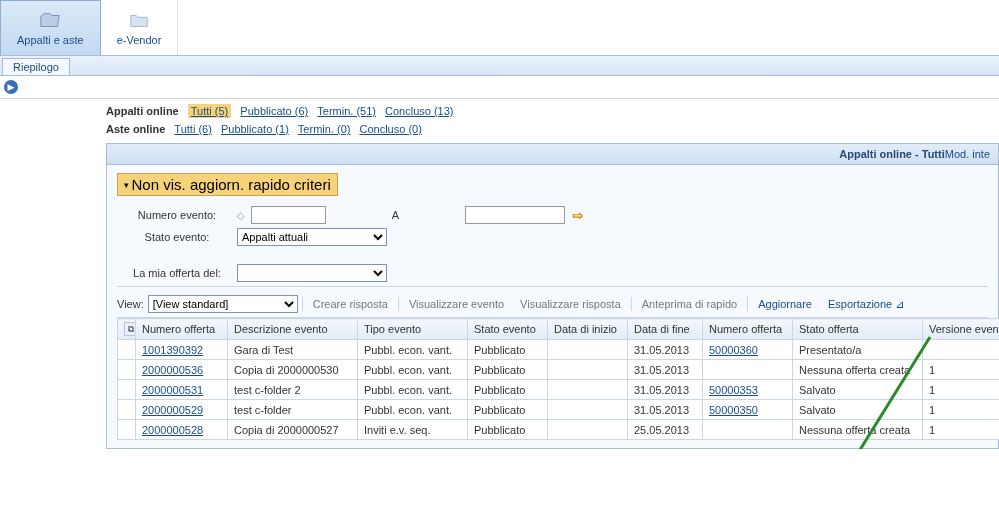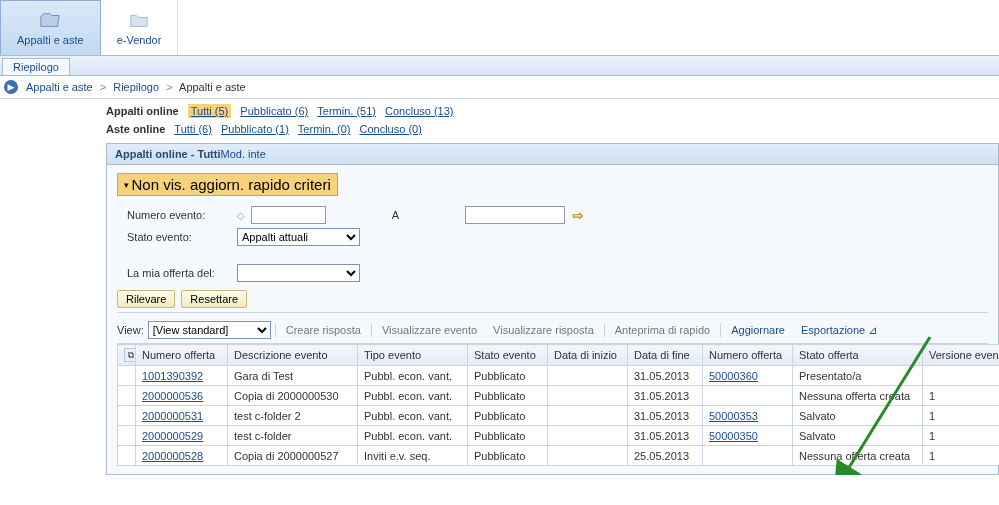--- a/index.html
+++ b/index.html
@@ -20,34 +20,34 @@
   .breadcrumb a { color:#1a4d8a; text-decoration:none; }
   .breadcrumb .sep { color:#888; margin:0 4px; }
   
   .content { padding: 6px 0 0 62px; }
   .filter-links { margin-bottom:6px; }
   .filter-links .label { font-weight:bold; color:#333; }
   .filter-links a { color:#1a4d8a; text-decoration:underline; margin-left:6px; }
   .filter-links a.active { background:#f6d27a; padding:1px 3px; text-decoration:underline; }
   
   .section { border:1px solid #a7bcd5; background:#f6f9fd; margin-top:8px; }
-  .section-header { background: linear-gradient(#e2ecf8,#cfe0f2); padding:4px 8px; font-weight:bold; color:#2a4a73; border-bottom:1px solid #a7bcd5; display:flex; justify-content:flex-start; }
+  .section-header { background: linear-gradient(#e2ecf8,#cfe0f2); padding:4px 8px; font-weight:bold; color:#2a4a73; border-bottom:1px solid #a7bcd5; display:flex; justify-content:flex-end; }
   .mod-int { color:#1a4d8a; font-weight:normal; cursor:pointer; }
   
   .section-body { padding:8px 10px; }
   .criteria-btn { background:#f6d27a; border:1px solid #c9a742; padding:2px 6px; font-size:15px; cursor:pointer; display:inline-flex; align-items:center; }
   .criteria-btn::before { content:"▾"; font-size:9px; margin-right:3px; }
   
   .form-row { display:flex; align-items:center; margin:10px 0 4px 10px; gap:6px; }
-  .form-row label { width:100px; text-align:left; margin-right:4px; font-size:11px; }
+  .form-row label { width:100px; text-align:center; margin-right:4px; font-size:11px; }
   .txt { border:1px solid #999; height:18px; padding:1px 3px; font-size:11px; }
   .txt.w75 { width:75px; }
   .txt.w100 { width:100px; }
   .sel { border:1px solid #7a95bb; height:18px; font-size:11px; background:#fff; }
-  .sel.w150 { width:123px; }
+  .sel.w150 { width:150px; }
   .diamond { color:#999; font-size:10px; }
   .go-icon { display:inline-flex; width:14px;height:14px; align-items:center;justify-content:center;color:#d08a00;font-weight:bold;font-size:13px; cursor:pointer; }
   
   .btn { background:linear-gradient(#fefdf2,#f2eab8); border:1px solid #c9b96f; padding:2px 8px; font-size:11px; cursor:pointer; border-radius:2px; }
   .action-row { margin:8px 0 4px 0; display:flex; gap:6px; }
   
   
   .table-wrap { border-top:1px solid #cbd6e4; padding-top:4px; margin-top:2px; }
   .table-toolbar { display:flex; align-items:center; gap:4px; padding:4px 0; border-bottom:1px solid #cbd6e4; }
   .table-toolbar .tbtn { color:#777; padding:2px 6px; cursor:pointer; font-size:11px; }
@@ -87,27 +87,20 @@
     </div>
   </div>
 </div>
 
 <div class="subtab-bar">
   <div class="subtab">Riepilogo</div>
 </div>
 
 <div class="breadcrumb-row">
   <div class="bc-arrow">▶</div>
-  <div class="breadcrumb">
-    <a href="#">Appalti e aste</a>
-    <span class="sep">&gt;</span>
-    <a href="#">Riepilogo</a>
-    <span class="sep">&gt;</span>
-    <span>Appalti e aste</span>
-  </div>
 </div>
 
 <div class="content-wrap">
 <div class="content">
 
   <div class="filter-links">
     <span class="label">Appalti online</span>
     <a href="#" class="active">Tutti (5)</a>
     <a href="#">Pubblicato (6)</a>
     <a href="#">Termin. (51)</a>
@@ -143,24 +136,20 @@
           <option>Appalti attuali</option>
         </select>
       </div>
       <div class="form-row" style="margin-top:18px;">
         <label>La mia offerta del:</label>
         <select class="sel w150">
           <option></option>
         </select>
       </div>
 
-      <div class="action-row">
-        <button class="btn">Rilevare</button>
-        <button class="btn">Resettare</button>
-      </div>
 
       
       <div class="table-wrap">
         <div class="table-toolbar">
           <span>View:</span>
           <select class="sel w150">
             <option>[View standard]</option>
           </select>
           <span class="divider"></span>
           <span class="tbtn">Creare risposta</span>

